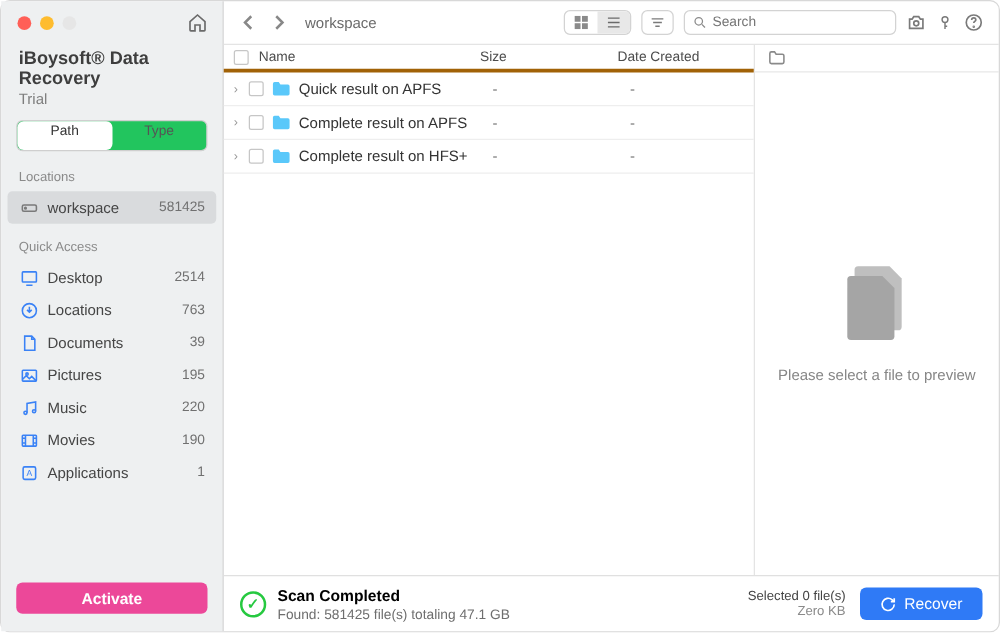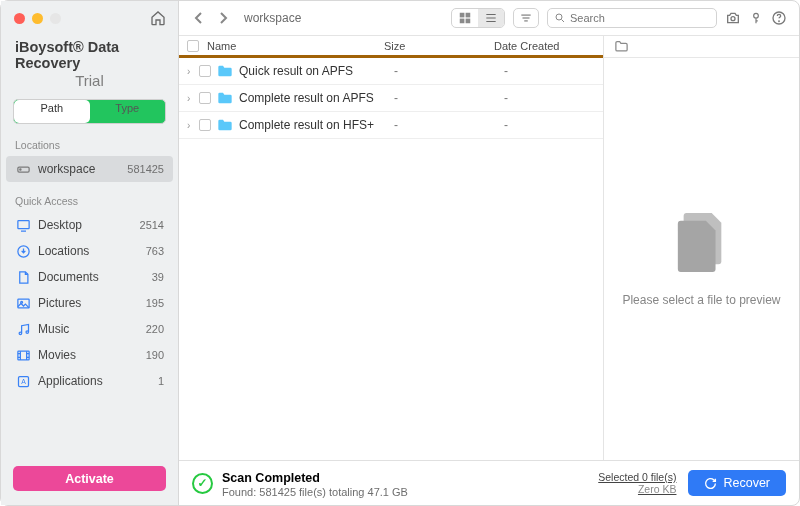--- a/index.html
+++ b/index.html
@@ -4,21 +4,21 @@
 <style>
 * { box-sizing: border-box; margin: 0; padding: 0; font-family: -apple-system, BlinkMacSystemFont, "Segoe UI", Helvetica, Arial, sans-serif; }
 body { width: 800px; height: 506px; overflow: hidden; background: #fff; }
 .app { display: flex; width: 100%; height: 100%; border: 1px solid #d8d8d8; border-radius: 8px; }
 .sidebar { width: 178px; background: #eef0f1; display: flex; flex-direction: column; border-right: 1px solid #d8d8d8; }
 .traffic { padding: 9px 12px 0 13px; display: flex; gap: 7px; align-items: center; }
 .dot { width: 11px; height: 11px; border-radius: 50%; }
 .dot-close { background: #ff5f57; } .dot-min { background: #febc2e; } .dot-max { background: #e6e6e6; }
 .home-icon { margin-left: auto; color: #6a6a6a; cursor: pointer; }
 .brand { padding: 13px 14px 0; color: #3e3e3e; font-size: 14.5px; font-weight: 700; }
-.trial { font-size: 15px; color: #7e7e7e; padding: 1px 14px 10px; text-align: center; }
+.trial { font-size: 12px; color: #7e7e7e; padding: 1px 14px 10px; }
 .segmented { margin: 0 12px 12px; display: flex; border: 1px solid #cfcfcf; border-radius: 5px; background: #22c55e; height: 25px; font-size: 11px; }
 .segmented div { flex: 1; text-align: center; line-height: 17px; color: #555; cursor: pointer; }
 .segmented .active { background: #fff; border-radius: 5px; color: #333; }
 .section-label { font-size: 10.5px; color: #8a8a8a; padding: 3px 14px 5px; }
 .row { display: flex; align-items: center; padding: 5px 14px; font-size: 12px; color: #454545; cursor: pointer; }
 .row .ico { width: 16px; height: 16px; margin-right: 7px; display: flex; align-items: center; justify-content: center; }
 .row .count { margin-left: auto; color: #707070; font-size: 11px; }
 .row.active { background: #d9dbdd; border-radius: 4px; margin: 0 5px; padding: 5px 9px; }
 .btm { margin-top: auto; padding: 11px 12px 14px; }
 .activate-btn { width: 100%; height: 25px; background: #ec4899; border: none; border-radius: 5px; color: #fff; font-size: 12.5px; font-weight: 600; cursor: pointer; }
@@ -47,21 +47,21 @@
 .file-row .fdate { flex: 1; color: #777; }
 .preview { width: 195px; display: flex; flex-direction: column; align-items: center; justify-content: center; color: #868686; }
 .preview-toolbar { height: 22px; width: 100%; display: flex; align-items: center; padding-left: 10px; border-bottom: 1px solid #e7e7e7; }
 .preview-body { flex: 1; display: flex; flex-direction: column; align-items: center; justify-content: center; }
 .preview-msg { font-size: 12px; margin-top: 18px; }
 .footer { height: 45px; display: flex; align-items: center; padding: 0 13px; border-top: 1px solid #e0e0e0; }
 .status-ico { width: 21px; height: 21px; border: 2.5px solid #26c940; border-radius: 50%; display: flex; align-items: center; justify-content: center; color: #26c940; margin-right: 9px; font-weight: bold; font-size: 12px; }
 .status-text strong { font-size: 12.5px; }
 .status-text div:last-child { font-size: 11px; color: #6e6e6e; }
 .footer-spacer { flex: 1; }
-.sel-info { text-align: right; font-size: 10.5px; color: #444; margin-right: 12px; text-decoration: underline; }
+.sel-info { text-align: right; font-size: 10.5px; color: #444; margin-right: 12px; }
 .sel-info div:last-child { color: #8a8a8a; }
 .recover-btn { height: 26px; padding: 0 16px; background: #2f7af6; border: none; border-radius: 5px; color: #ffffff; font-size: 12.5px; display: flex; align-items: center; gap: 6px; cursor: pointer; }
 svg { display: block; }
 </style>
 </head>
 <body>
 
 <div class="app">
   <div class="sidebar">
     <div class="traffic">

